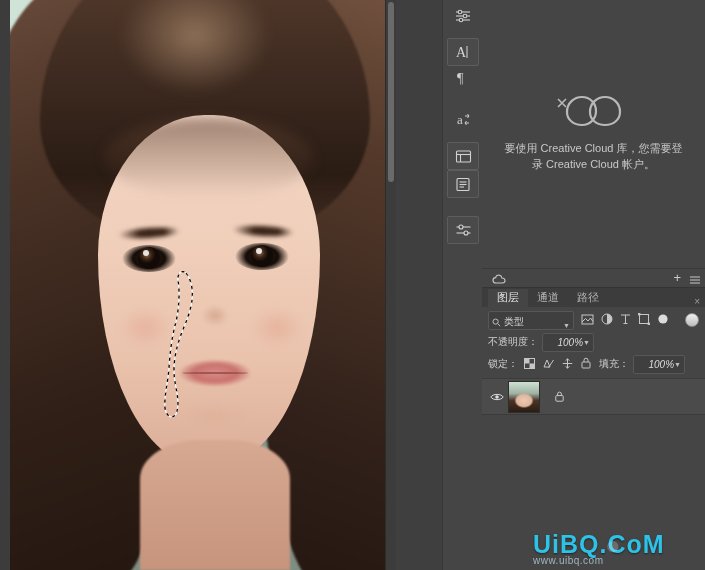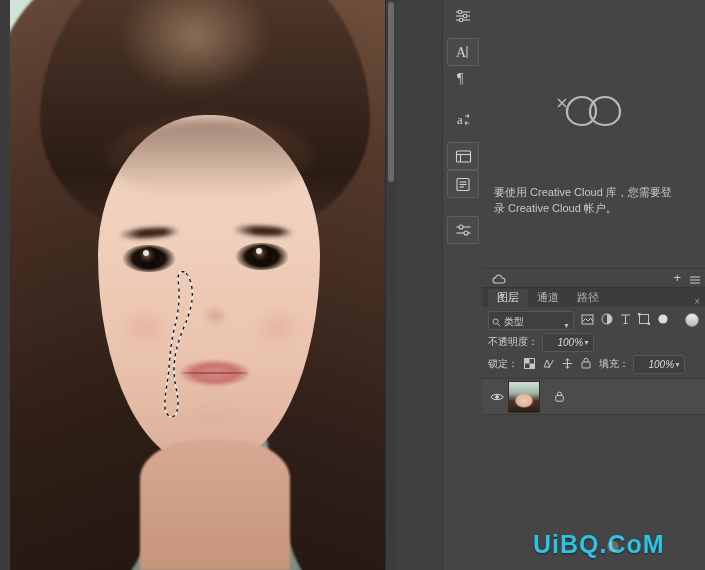--- a/index.html
+++ b/index.html
@@ -250,24 +250,24 @@
     position: absolute;
     left: 0; right: 0;
     top: 92px;
     display: flex;
     justify-content: center;
   }
   .cc-text {
     position: absolute;
     left: 12px; right: 12px;
     top: 140px;
+    text-align: center;
     font-size: 11px;
     color: #c8c8c8;
     line-height: 16px;
-    margin-top: 44px;
   }
 
   
   .lib-bar {
     position: relative;
     height: 18px;
     background: #454545;
     border-top: 1px solid #3a3a3a;
   }
   .lib-bar .cloud-icon {
@@ -727,15 +727,16 @@
           </div>
         </div>
 
       </div>
     </div>
   </div>
 
   <div class="watermark">
     <div class="wm-ghost">●</div>
     <div class="wm-main">UiBQ.CoM</div>
+    <div class="wm-sub">www.uibq.com</div>
   </div>
 
 </div>
 
 </body></html>

